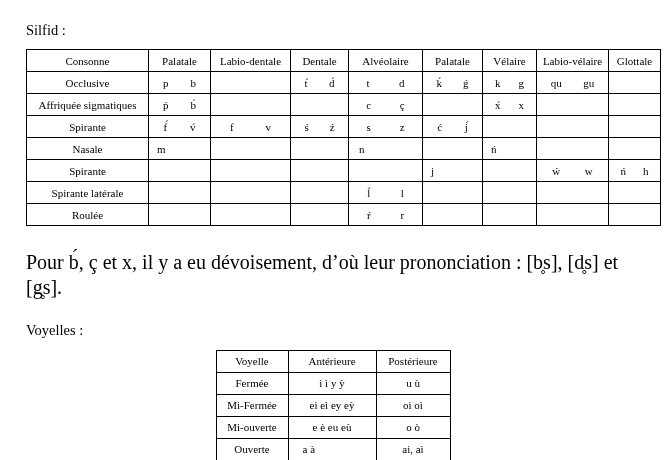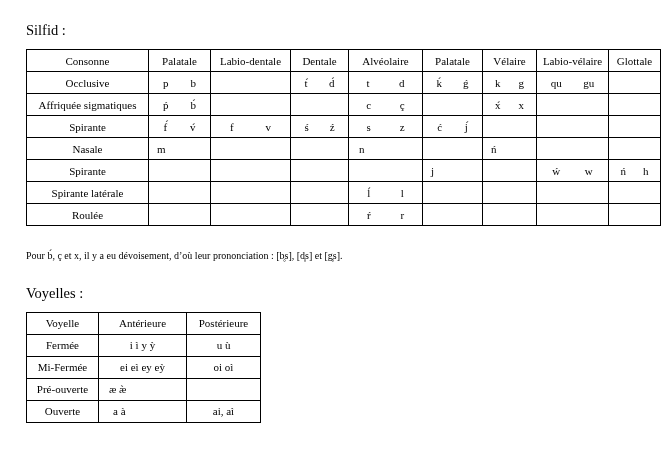--- a/index.html
+++ b/index.html
@@ -59,30 +59,31 @@
   #consonant-table col.c-glot { width: 52px; }
   #consonant-table td.rowlabel { text-align: center; }
   .cellpair {
     display: flex;
     justify-content: space-around;
     align-items: center;
     width: 100%;
   }
   .cellpair span { display: inline-block; }
   .para {
-    font-size: 10px;
+    font-size: 20px;
     margin: 0;
     line-height: 1.25;
   }
   .spacer-1 { height: 24px; }
   .spacer-2 { height: 22px; }
   .spacer-4 { height: 24px; }
   
   #vowel-wrap {
     display: flex;
+    justify-content: center;
   }
   #vowel-table {
     width: 234px;
   }
   #vowel-table col.v-label { width: 72px; }
   #vowel-table col.v-ant { width: 88px; }
   #vowel-table col.v-post { width: 74px; }
 </style>
 </head>
 <body>
@@ -364,23 +365,23 @@
           <td>Fermée</td>
           <td>i ì      y ỳ</td>
           <td>u ù</td>
         </tr>
         <tr>
           <td>Mi-Fermée</td>
           <td>ei eì   ey eỳ</td>
           <td>oi oì</td>
         </tr>
         <tr>
-          <td>Pré-ouverte</td>
-          <td style="text-align:left; padding-left:10px;">æ æ̀</td>
-          <td></td>
+          <td>Mi-ouverte</td>
+          <td>e è     eu eù</td>
+          <td>o ò</td>
         </tr>
         <tr>
           <td>Ouverte</td>
           <td style="text-align:left; padding-left:14px;">a à</td>
           <td>ai, aì</td>
         </tr>
       </tbody>
     </table>
   </div>
 

